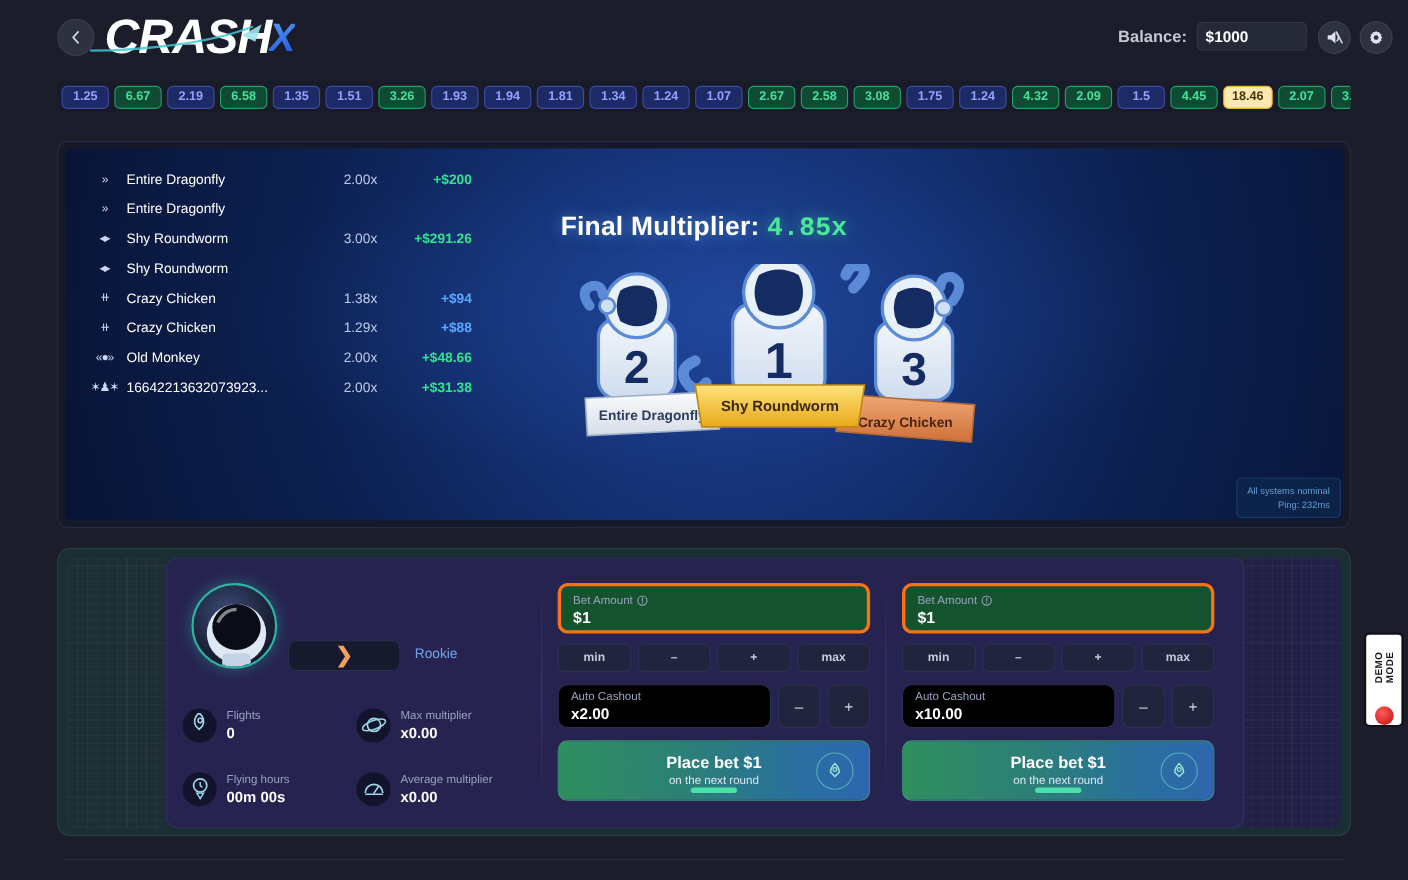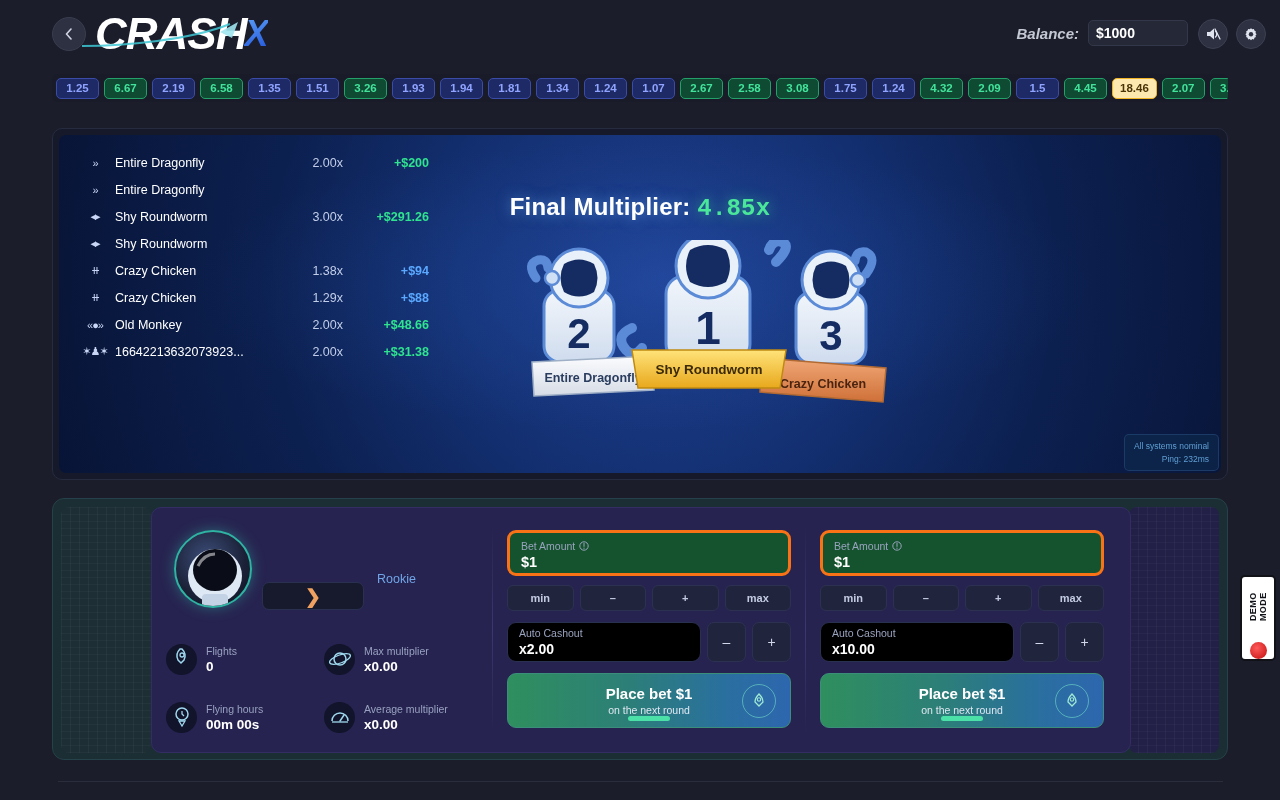--- a/index.html
+++ b/index.html
@@ -40,21 +40,21 @@
     -webkit-background-clip: text; background-clip: text; color: transparent;
   }
   .logo-swoosh {
     position: absolute; left: 80px; top: 22px; width: 175px; height: 28px;
     pointer-events: none;
   }
   .balance-wrap {
     position: absolute; right: 92px; top: 20px;
     display: flex; align-items: center; gap: 9px;
   }
-  .balance-label { color: #c4c8d4; font-size: 15px; font-weight: bold; font-style: italic; }
+  .balance-label { color: #c4c8d4; font-size: 15px; font-weight: bold; }
   .balance-field {
     width: 100px; height: 26px; border-radius: 5px;
     background: #252836; border: 1px solid #33374a;
     display: flex; align-items: center; padding-left: 7px;
   }
   .balance-value { color: #ffffff; font-size: 14px; font-weight: bold; }
   .icon-btn {
     position: absolute; top: 19px;
     width: 30px; height: 30px; border-radius: 50%;
     background: #2e3141; border: 1px solid #3c4052;
@@ -193,21 +193,21 @@
   .nick-label { color: #9aa3bf; font-size: 10px; line-height: 13px; }
   .nick-value { color: #ffffff; font-size: 14.5px; font-weight: bold; line-height: 19px; }
   .rank-bar {
     position: absolute; left: 110px; top: 74px;
     width: 102px; height: 28px; border-radius: 7px;
     background: #161a2c; border: 1px solid #2a3050;
     display: flex; align-items: center; justify-content: center; cursor: pointer;
   }
   .rank-chevron { color: #f0a060; font-size: 19px; font-weight: bold; }
   .rank-name {
-    position: absolute; left: 225px; top: 64px;
+    position: absolute; left: 225px; top: 79px;
     color: #6fa6e8; font-size: 12.5px; font-weight: 500;
   }
   .stats { position: absolute; left: 14px; top: 122px; width: 316px; }
   .stat-grid { display: flex; flex-wrap: wrap; }
   .stat { width: 158px; height: 58px; display: flex; align-items: center; }
   .stat-ic {
     width: 31px; height: 31px; border-radius: 50%;
     background: #11142a; display: flex; align-items: center; justify-content: center;
     flex: 0 0 31px; margin-right: 9px;
   }

